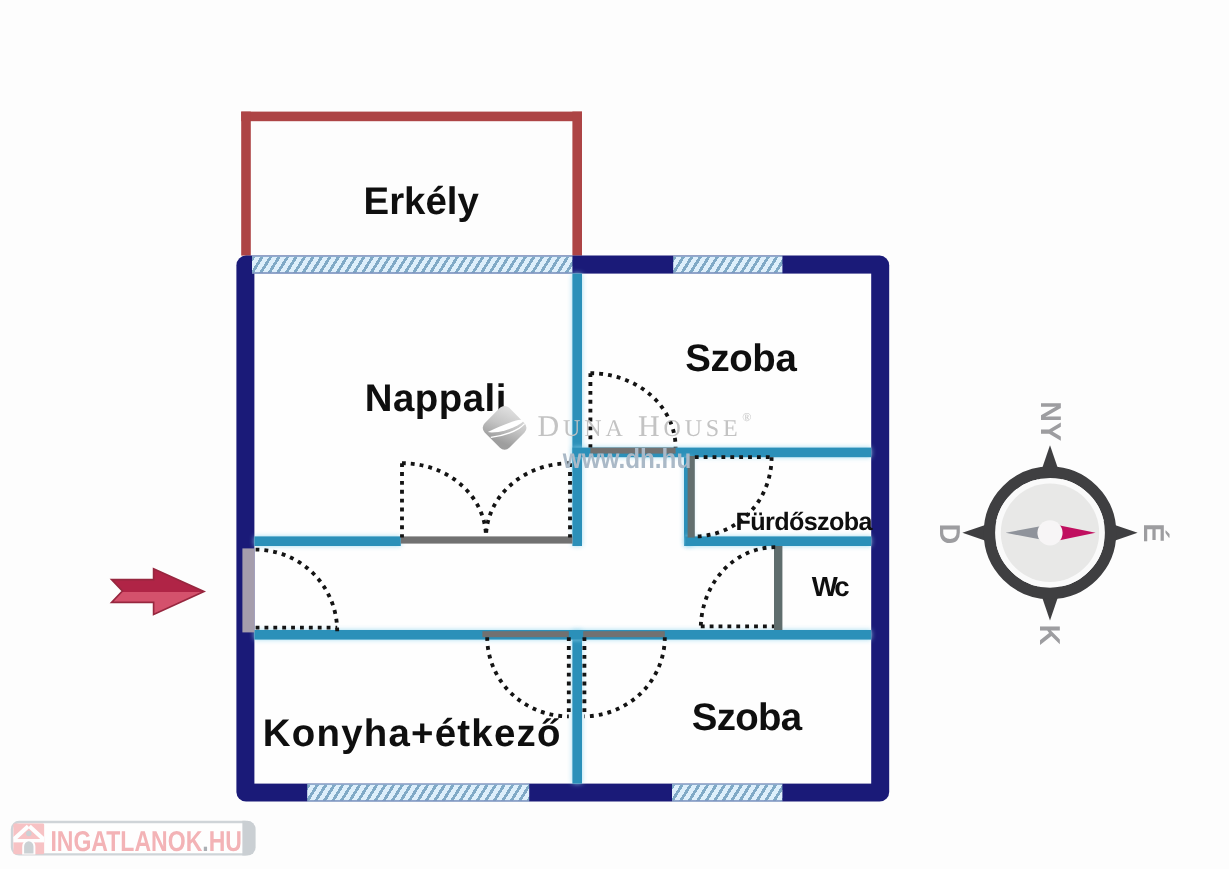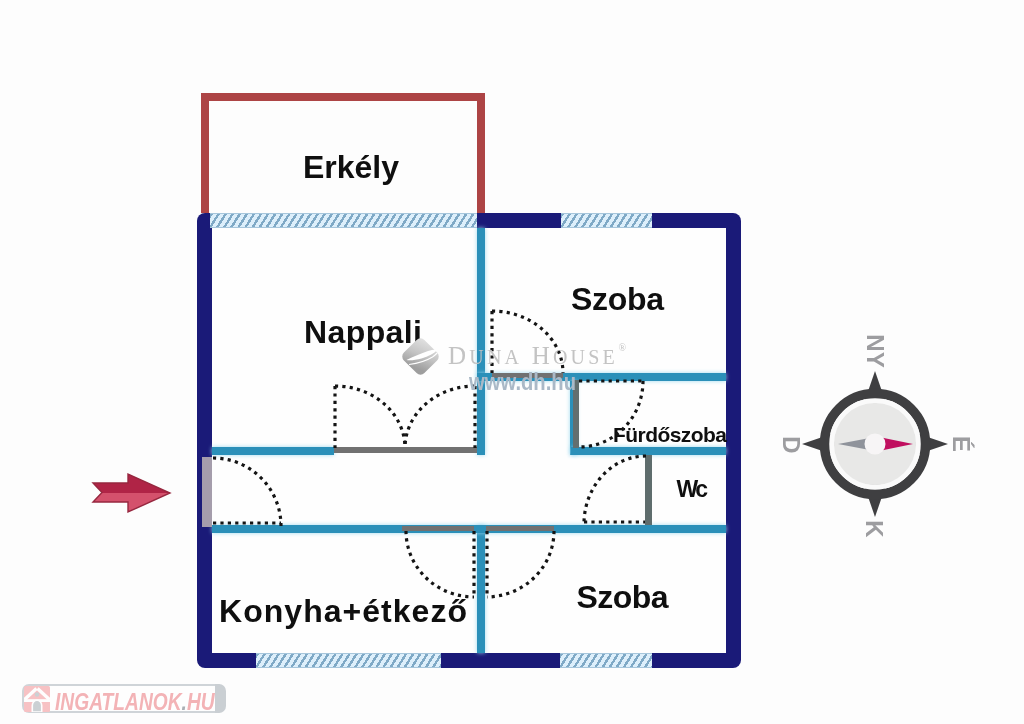--- a/index.html
+++ b/index.html
@@ -121,21 +121,21 @@
       <circle cx="875" cy="444" r="10.5" fill="#f7f5f6"></circle>
       <g font-family="Liberation Sans, sans-serif" font-size="24" font-weight="bold" fill="#9d9da0" text-anchor="middle">
         <text x="875" y="351" transform="rotate(90 875 351)" dominant-baseline="central">NY</text>
         <text x="961" y="444" transform="rotate(90 961 444)" dominant-baseline="central">É</text>
         <text x="874" y="529" transform="rotate(90 874 529)" dominant-baseline="central">K</text>
         <text x="791" y="445" transform="rotate(90 791 445)" dominant-baseline="central">D</text>
       </g>
     </g>
   </svg>
 
-  <div class="abs" style="left:13px;top:670px;width:260px;height:54px;opacity:.88;font-style:italic;">
+  <div class="abs" style="left:0;top:670px;width:260px;height:54px;opacity:.88;">
     <div class="abs" style="left:9px;top:14px;width:202px;height:29px;background:#fff;
          border:2px solid #c9cfd3;border-radius:7px;box-sizing:border-box;"></div>
     <div class="abs" style="left:202px;top:14px;width:11px;height:29px;background:#c3c9ce;
          border-radius:0 7px 7px 0;"></div>
     <svg class="abs" style="left:11px;top:15.5px;" width="26" height="26" viewBox="0 0 26 26">
       <rect x="0" y="0" width="26" height="26" rx="1.5" fill="#f7babd"></rect>
       <path d="M 0.5 13.5 L 12.5 2.5 M 13.5 2.5 L 25.5 13.5" fill="none" stroke="#fff" stroke-width="3.4"></path>
       <rect x="0" y="13.2" width="26" height="2.8" fill="#fff"></rect>
       <circle cx="13" cy="8.5" r="2.3" fill="#c5cbcf"></circle>
       <path d="M 8.3 26 L 8.3 19.5 A 4.7 5.2 0 0 1 17.7 19.5 L 17.7 26 Z" fill="#c5cbcf" stroke="#fff" stroke-width="1.6"></path>

